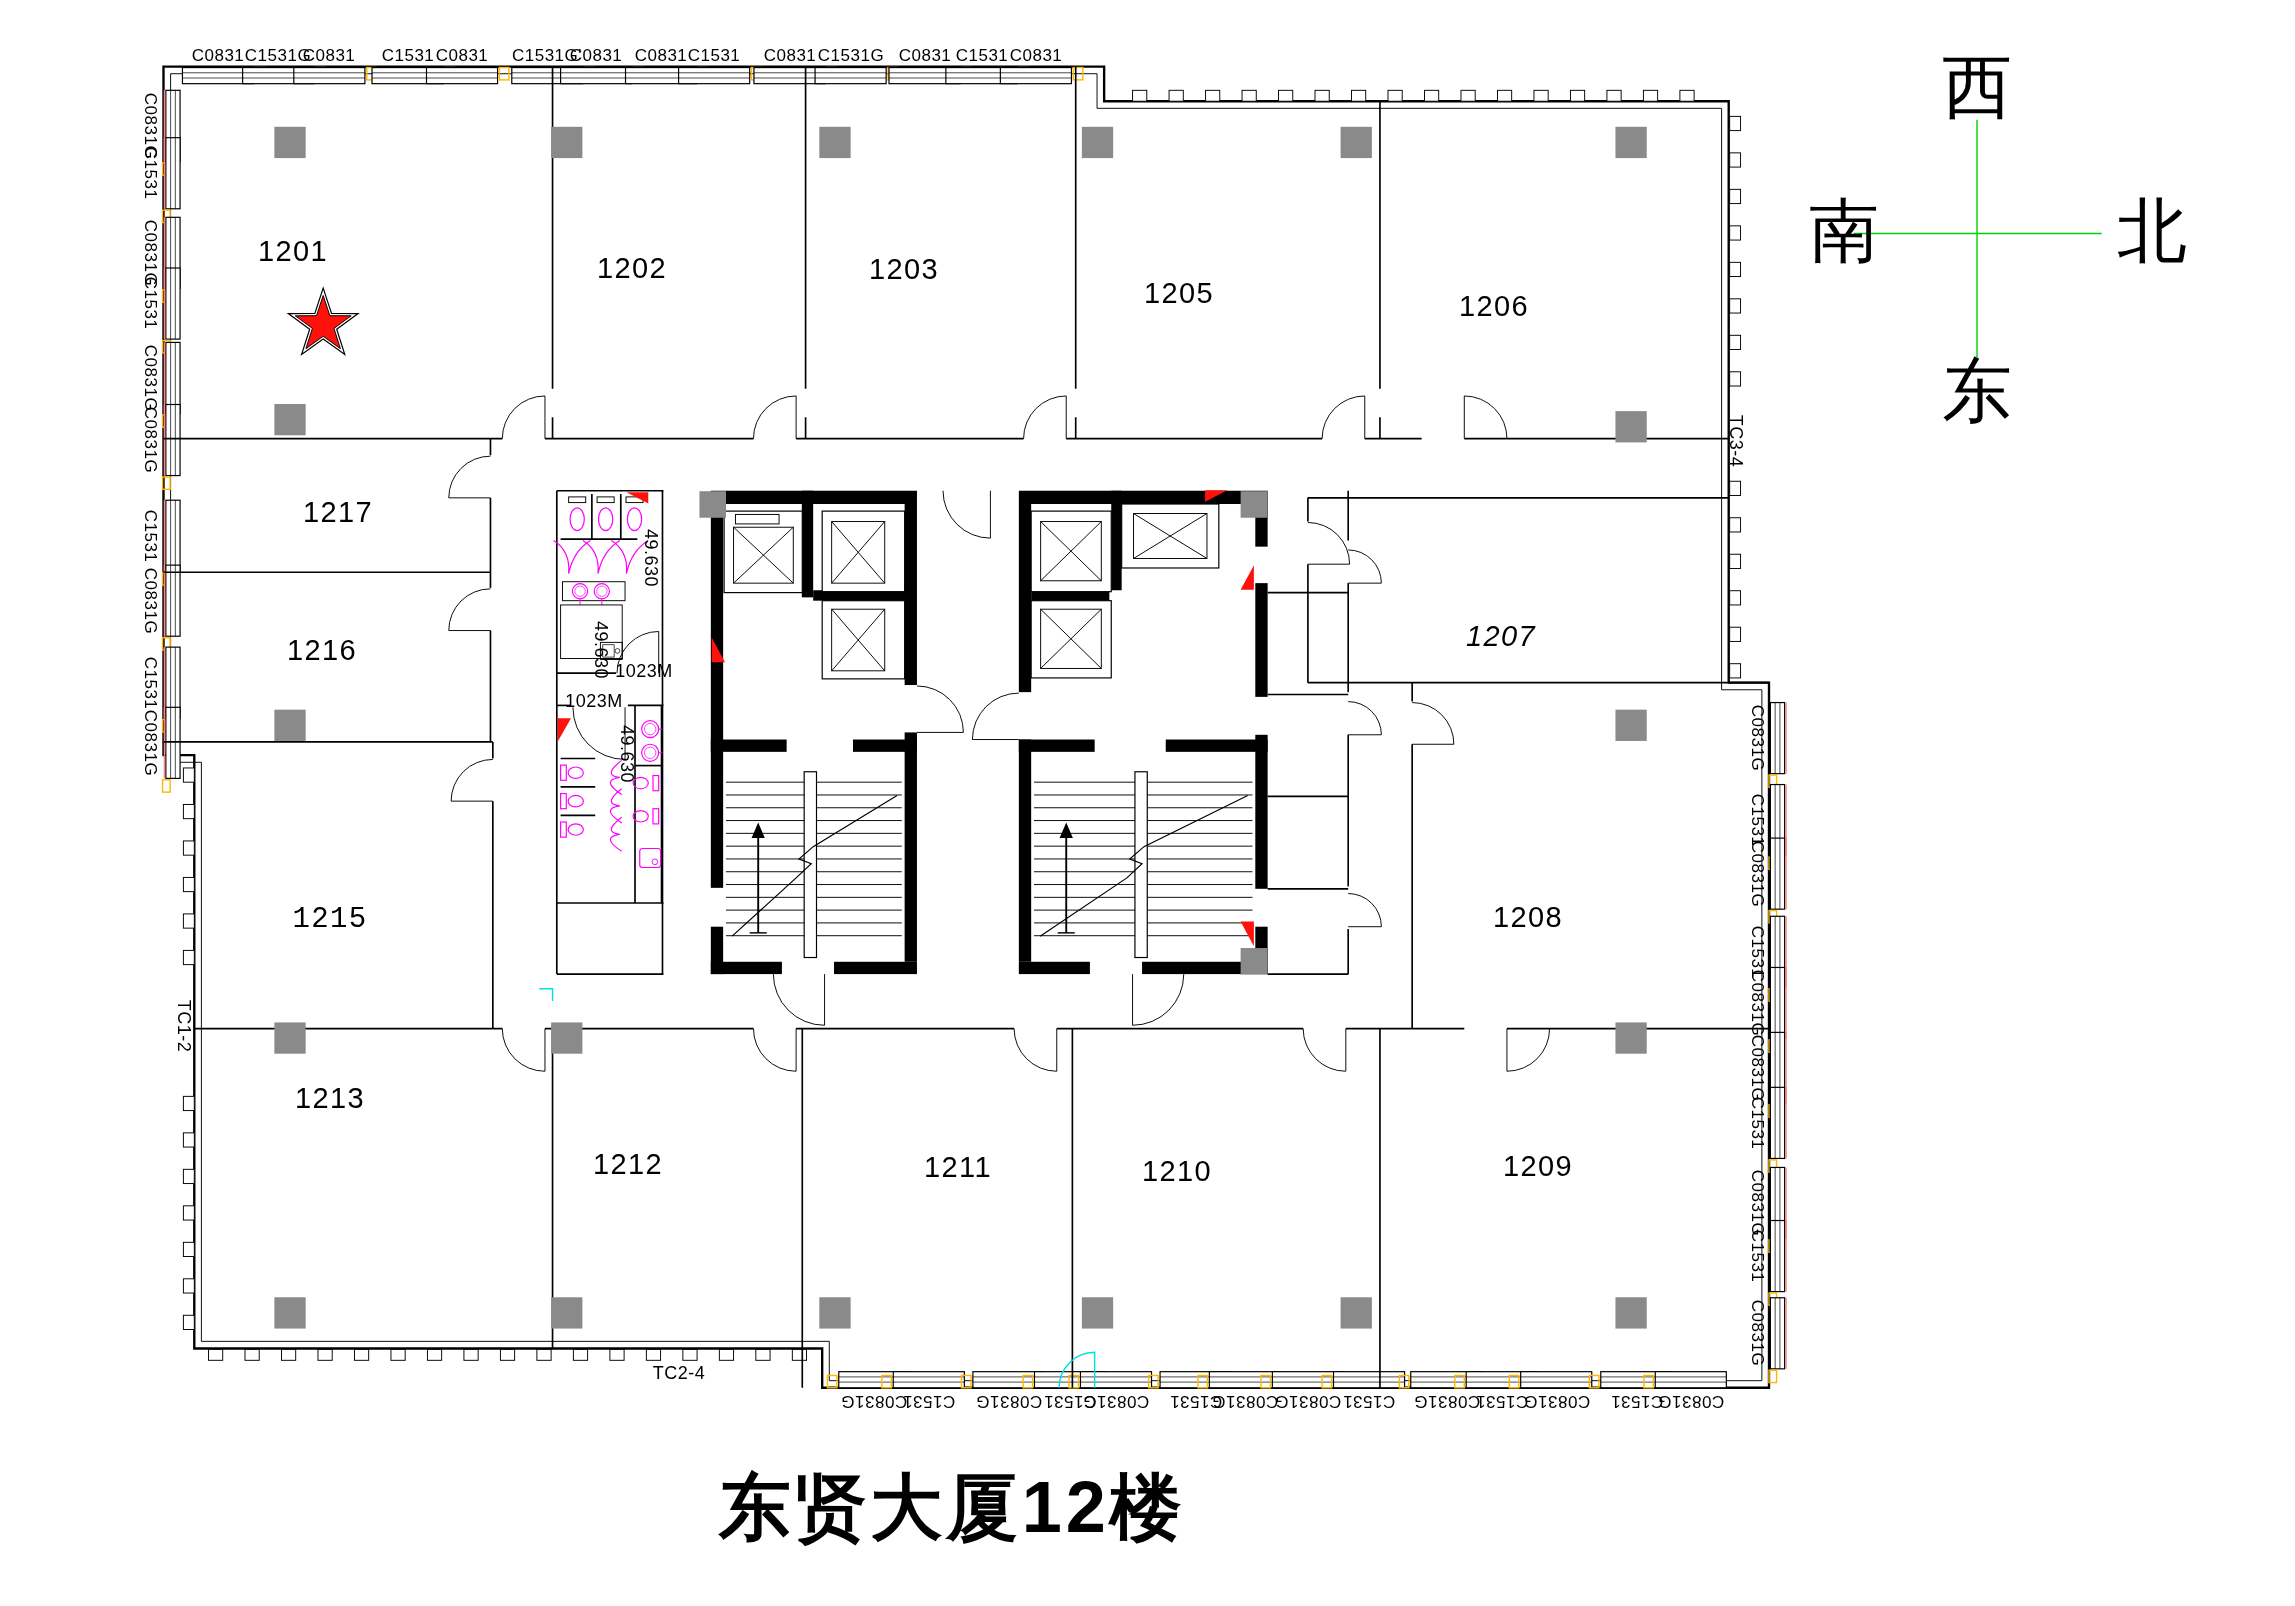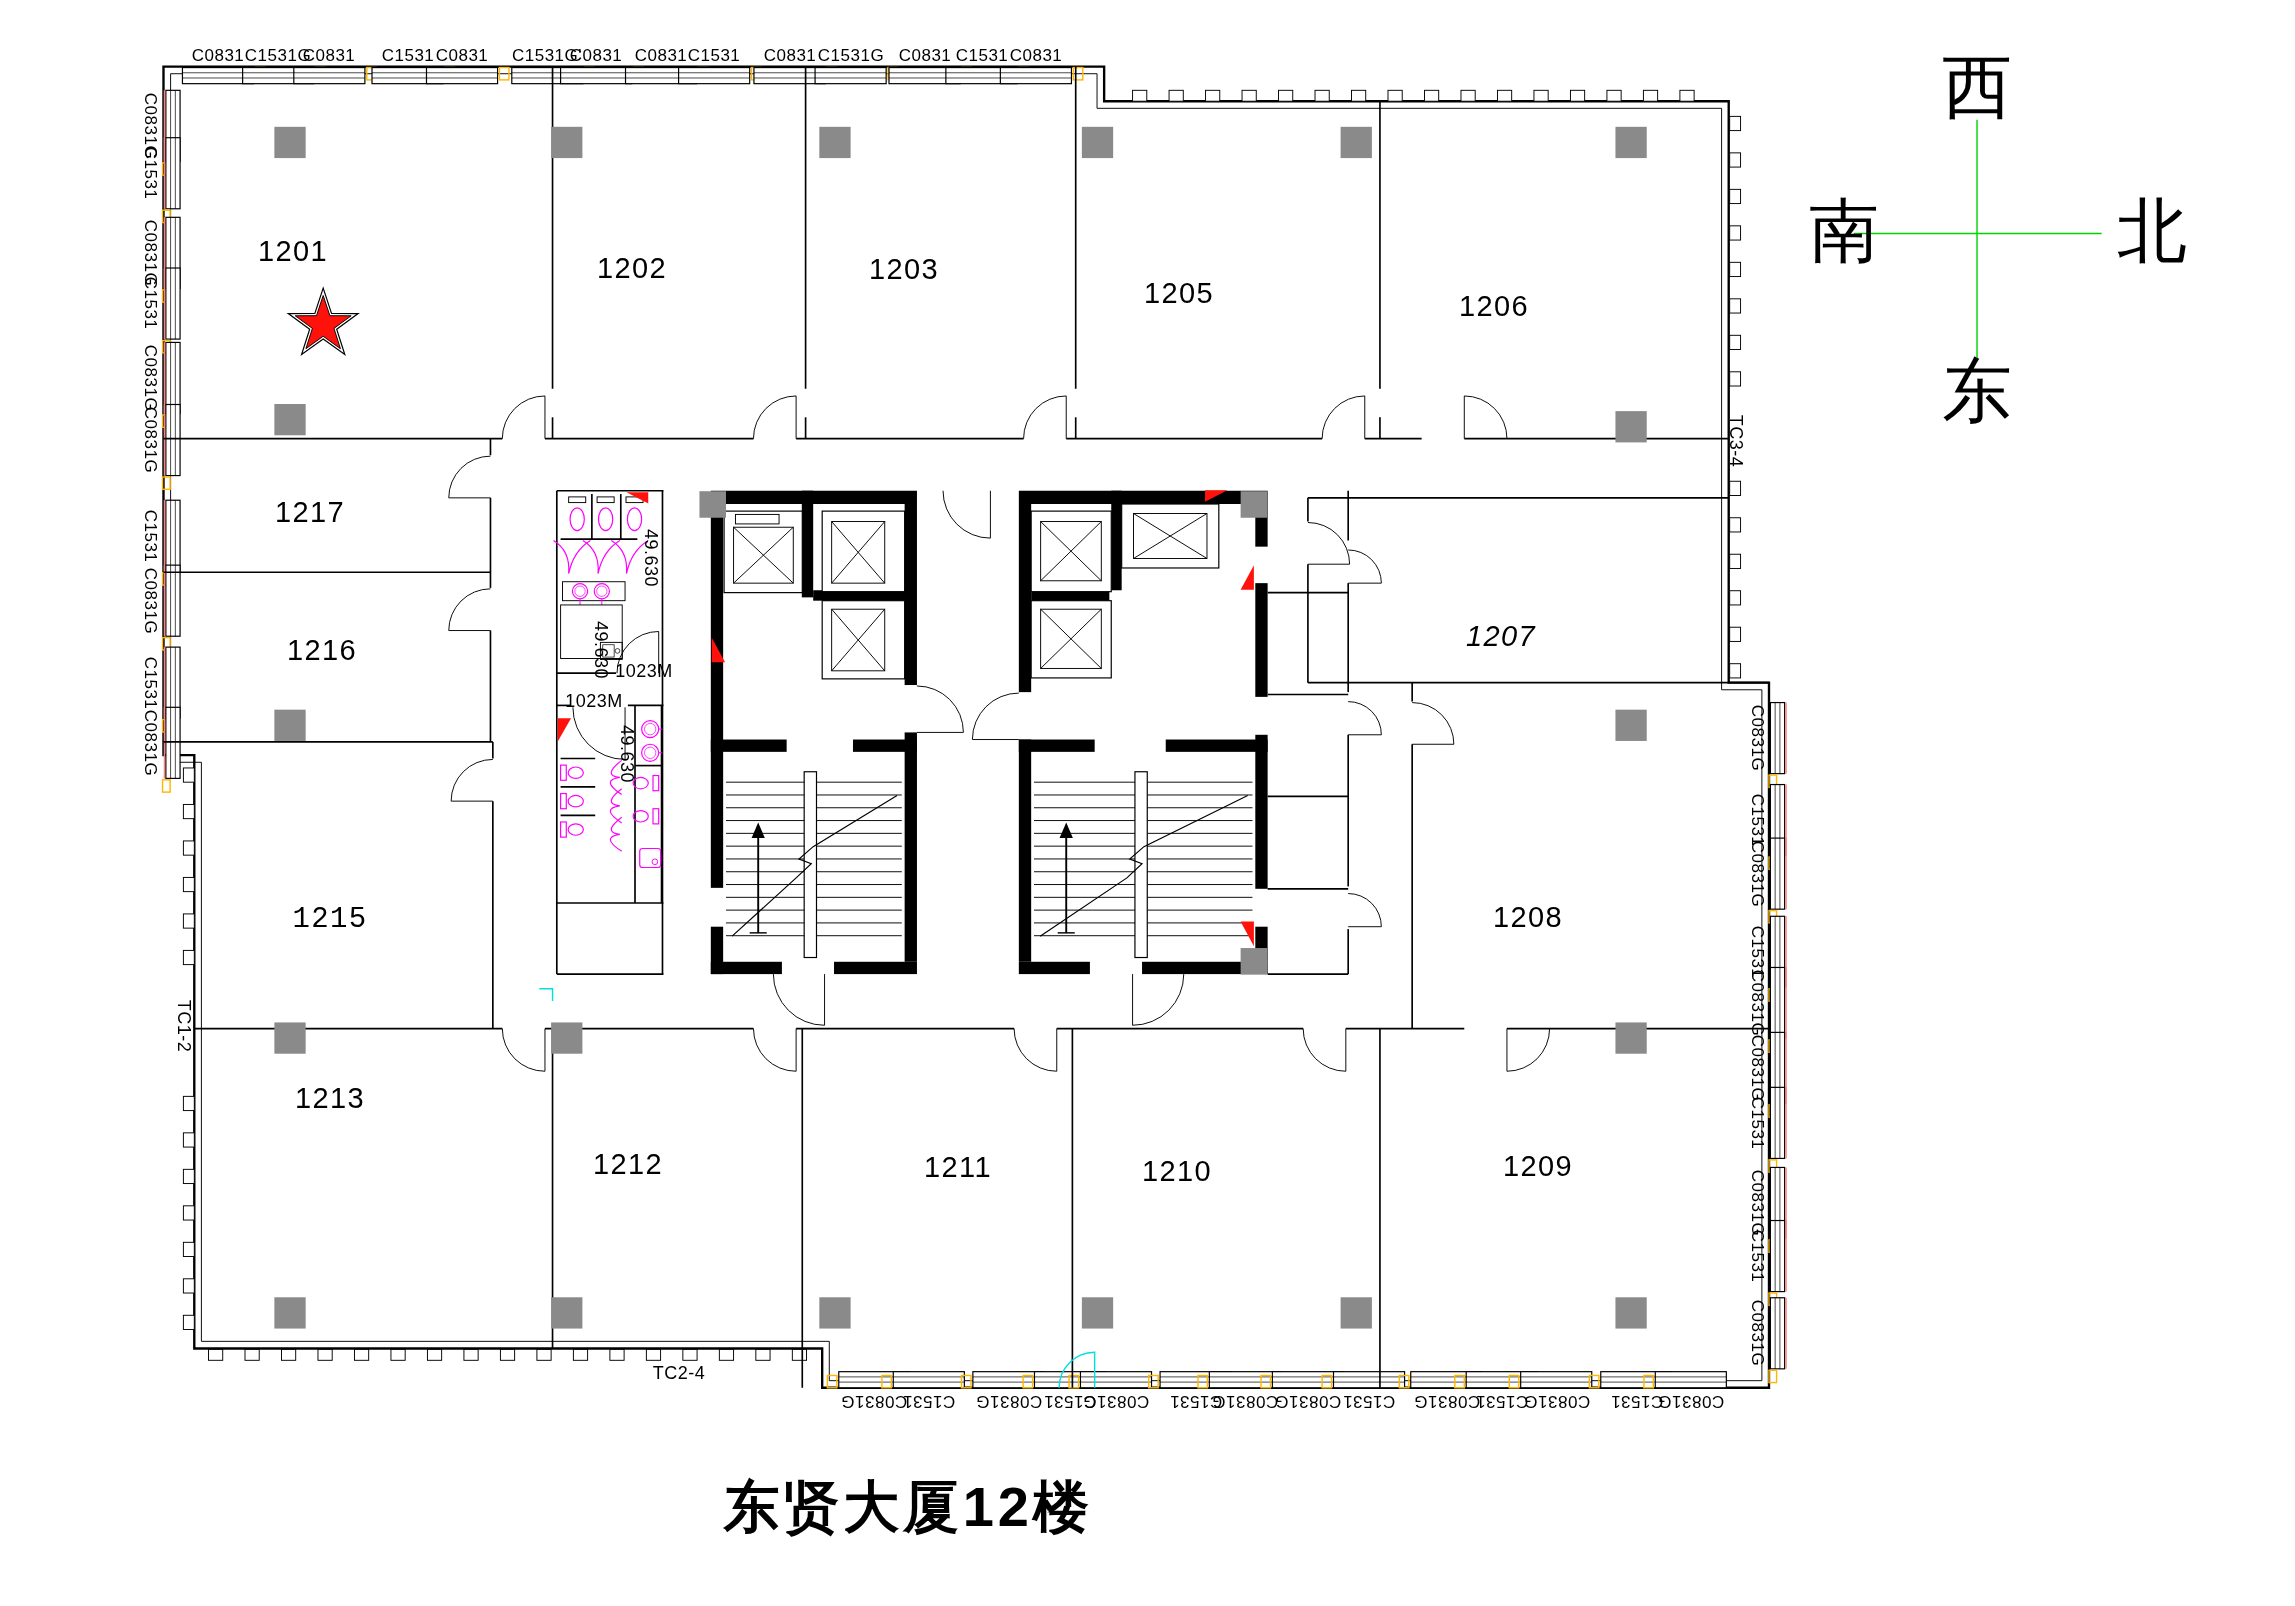--- a/index.html
+++ b/index.html
@@ -8,21 +8,21 @@
   #plan-svg{position:absolute;left:0;top:0;}
   .lbl{position:absolute;transform:translate(-50%,-50%);white-space:nowrap;color:#000;
        font-family:"Liberation Sans",sans-serif;line-height:1;}
   .room{font-size:29px;letter-spacing:1.4px;}
   .win{font-size:17px;letter-spacing:0.5px;}
   .ann{font-size:18px;letter-spacing:0.5px;}
   .tc{font-size:18px;letter-spacing:0.5px;}
   .r90{transform:translate(-50%,-50%) rotate(90deg);}
   .r180{transform:translate(-50%,-50%) rotate(180deg);}
   .compass-char{font-size:70px;font-family:"Liberation Serif",serif;}
-  .title{font-size:56px;font-weight:700;letter-spacing:3.8px;}
+  .title{font-size:72px;font-weight:700;letter-spacing:3.8px;margin-left:44px;}
 </style>
 </head>
 <body>
 
 <div id="plan">
 
   <svg id="plan-svg" width="2295" height="1607" viewBox="0 0 4843 3390">
 
     <g fill="none" stroke="#000">
       <path stroke-width="5" d="M345,140 H2330 V213 H3648 V1440 H3733 V2928 H1735 V2845 H410 V1593 H345 Z"></path>
@@ -749,21 +749,21 @@
       <div class="lbl room" style="left: 1494px; top: 306px;">1206</div>
       <div class="lbl room" style="left: 1501px; top: 636px; font-style: italic;">1207</div>
       <div class="lbl room" style="left: 1528px; top: 917px;">1208</div>
       <div class="lbl room" style="left: 1538px; top: 1166px;">1209</div>
       <div class="lbl room" style="left: 1177px; top: 1171px;">1210</div>
       <div class="lbl room" style="left: 958px; top: 1167px;">1211</div>
       <div class="lbl room" style="left: 628px; top: 1164px;">1212</div>
       <div class="lbl room" style="left: 330px; top: 1098px;">1213</div>
       <div class="lbl room" style="left: 330px; top: 919px; font-family: Liberation Mono, monospace;">1215</div>
       <div class="lbl room" style="left: 322px; top: 650px;">1216</div>
-      <div class="lbl room" style="left: 310px; top: 512px;">1217</div>
+      <div class="lbl room" style="left: 338px; top: 512px;">1217</div>
       <div class="lbl ann r90" style="left: 651px; top: 558px;">49.630</div>
       <div class="lbl ann r90" style="left: 601px; top: 650px;">49.630</div>
       <div class="lbl ann r90" style="left: 627px; top: 754px;">49.630</div>
       <div class="lbl ann" style="left: 644px; top: 671px;">1023M</div>
       <div class="lbl ann" style="left: 594px; top: 701px;">1023M</div>
       <div class="lbl tc r90" style="left: 184px; top: 1026px;">TC1-2</div>
       <div class="lbl tc" style="left: 679px; top: 1373px;">TC2-4</div>
       <div class="lbl tc r90" style="left: 1736px; top: 441px;">TC3-4</div>
     </div>
 </div>

